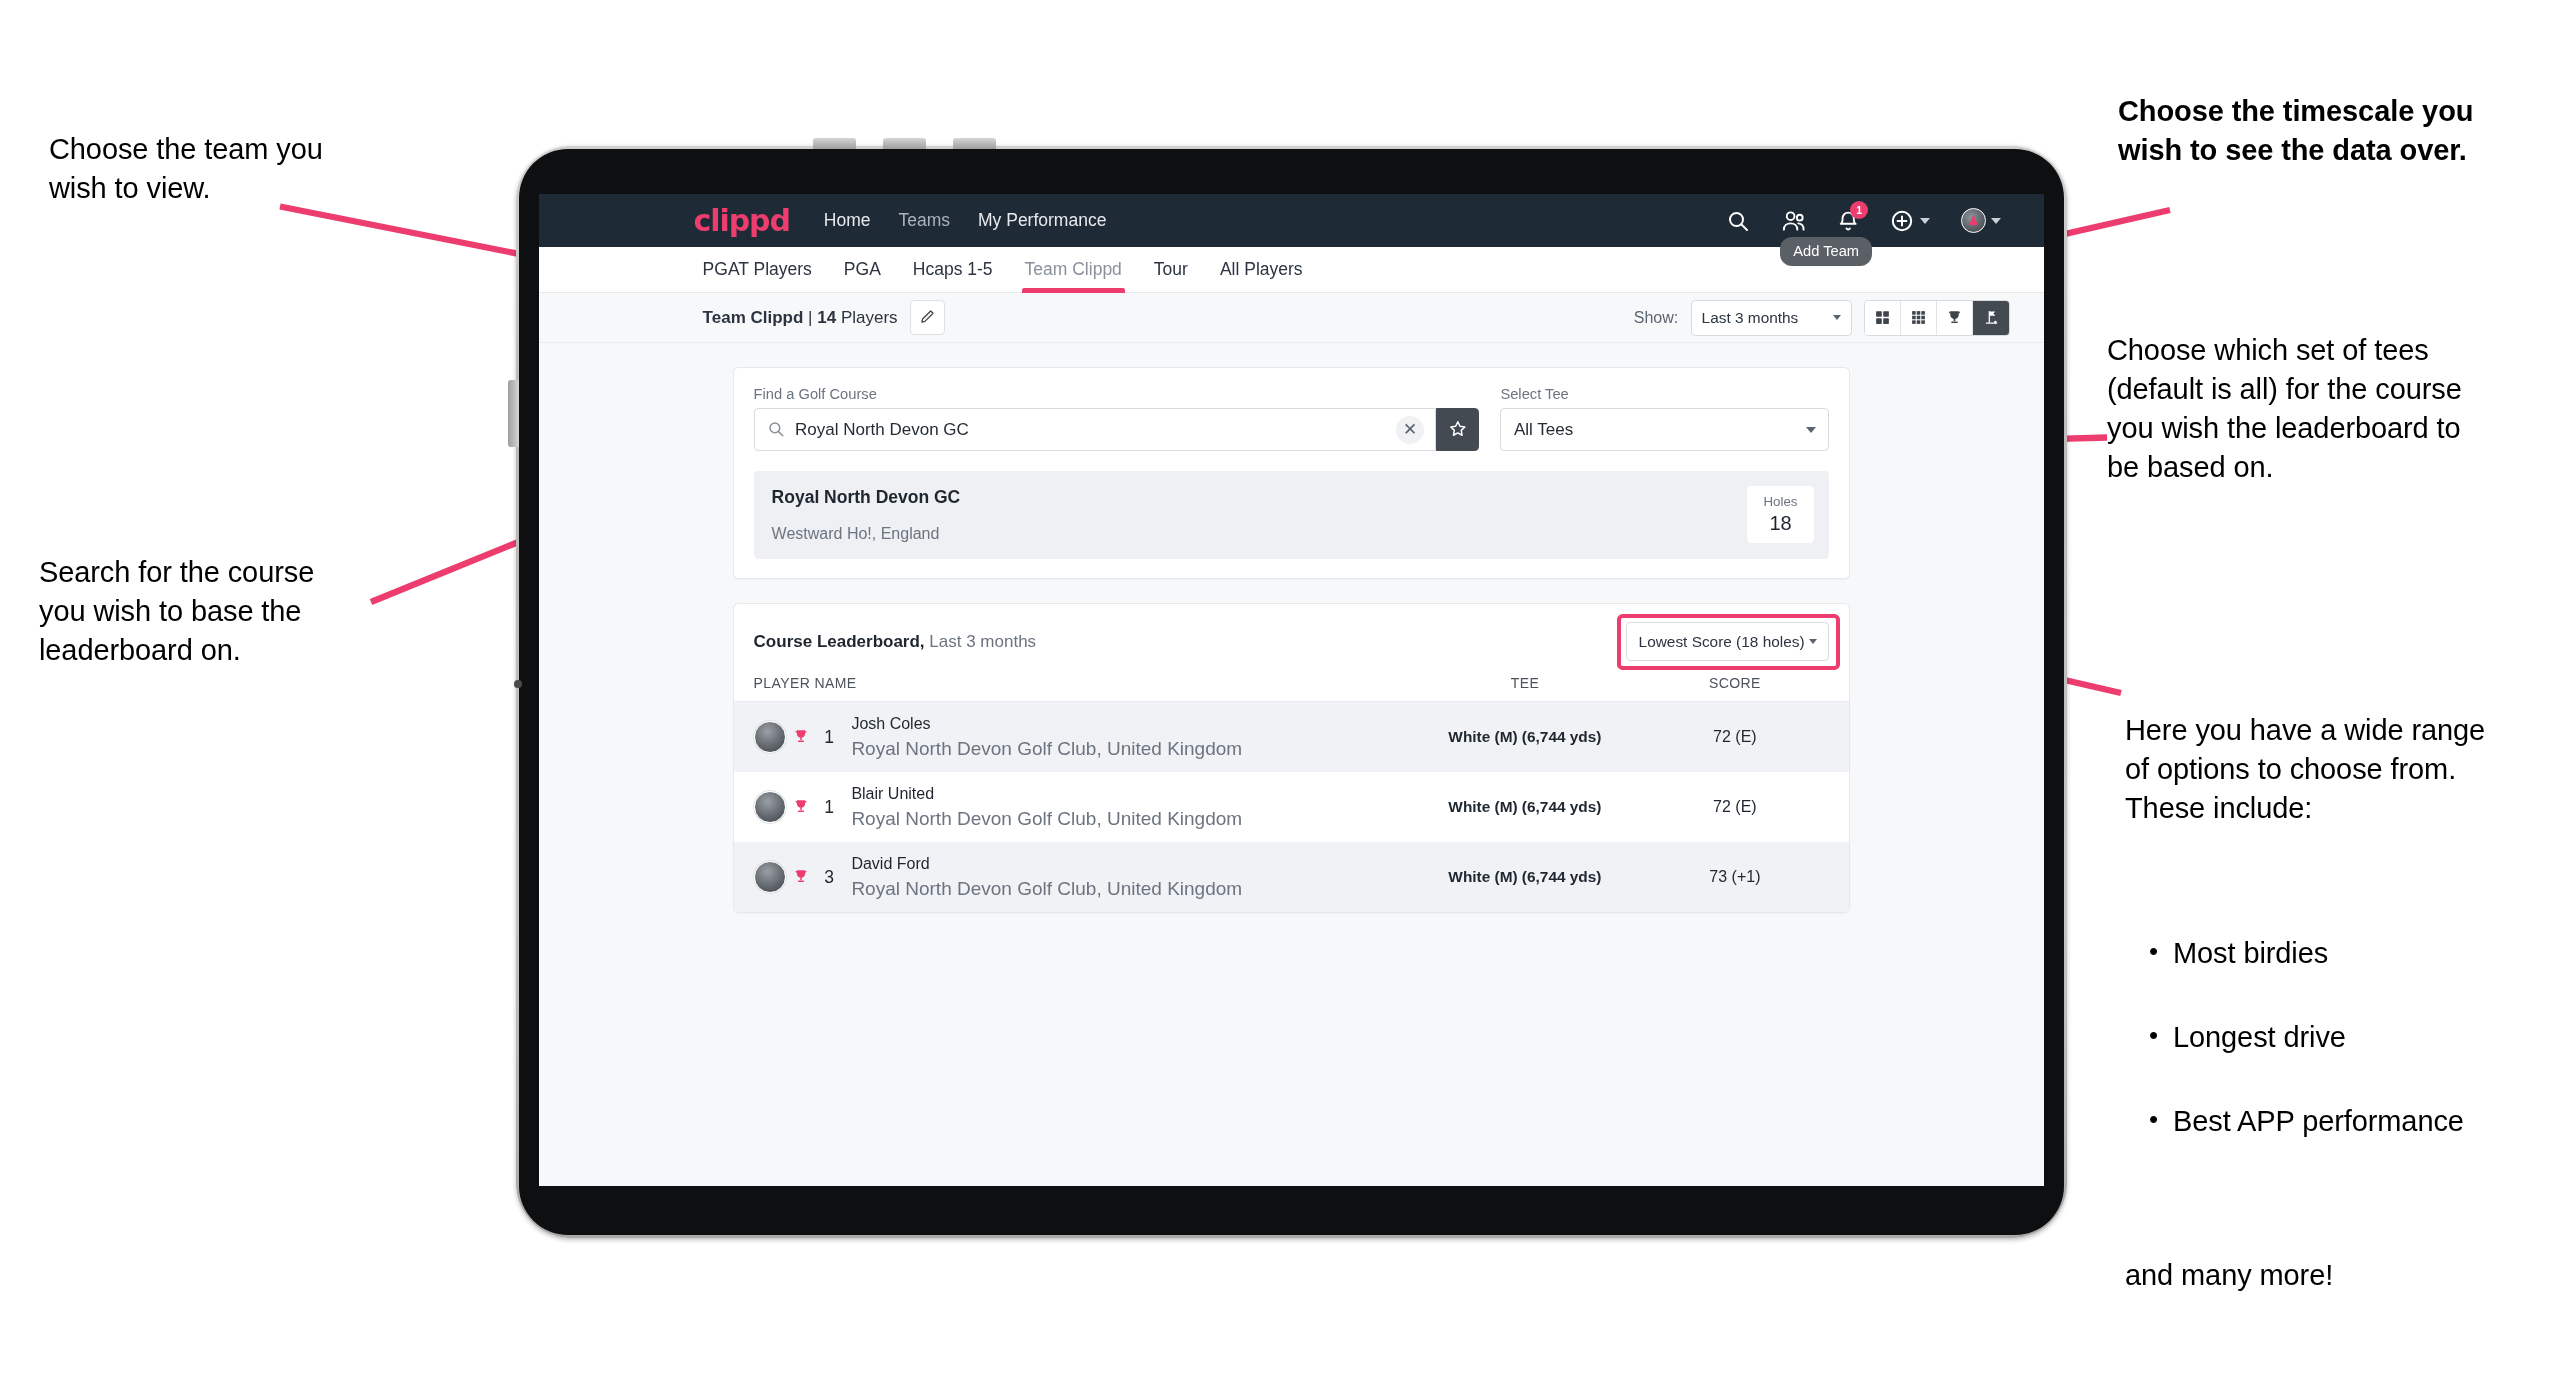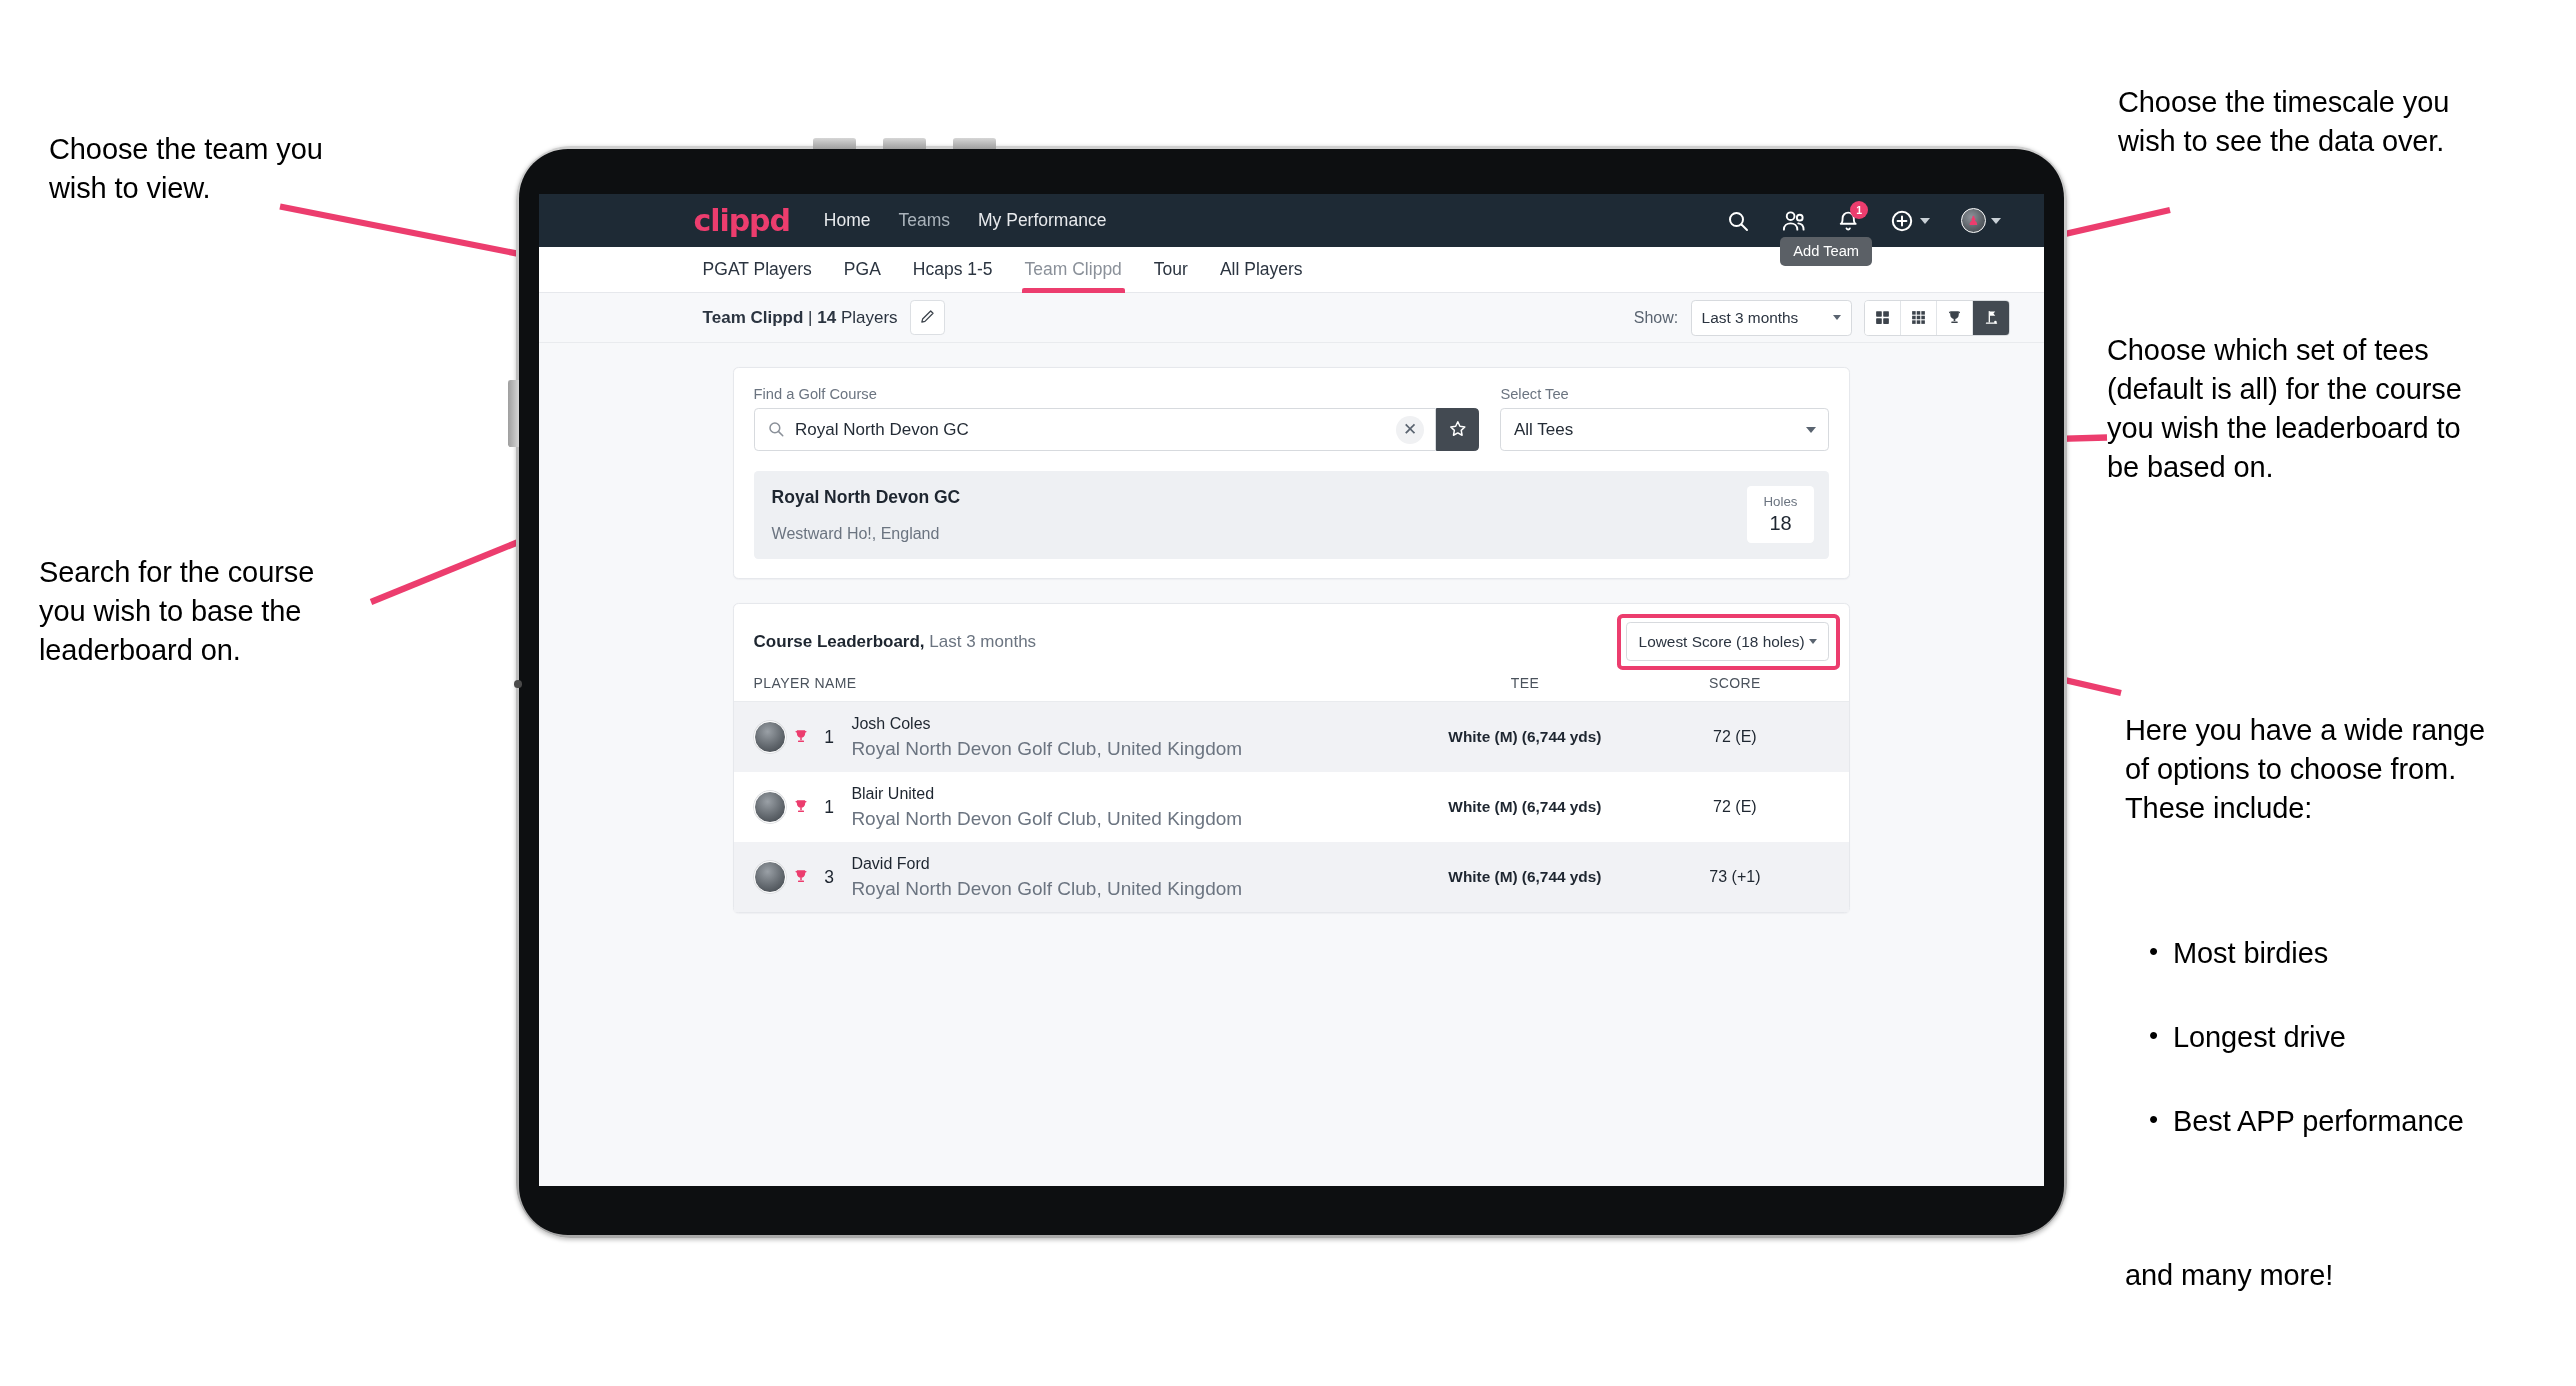--- a/index.html
+++ b/index.html
@@ -146,21 +146,21 @@
     display: flex; align-items: center; justify-content: center;
     color: #ec3d6e; font-size: 12.6px;
   }
   .tooltip {
     position: absolute;
     top: 43px; right: 172px;
     background: #5b6066;
     color: #fff;
     font-size: 14.7px;
     padding: 6.3px 13.3px;
-    border-radius: 5px;
+    border-radius: 12px;
     white-space: nowrap;
     z-index: 5;
   }
 
   
   .tabsbar {
     height: 46px;
     background: #ffffff;
     display: flex;
     align-items: center;
@@ -420,21 +420,21 @@
   <path d="M3030,990 L2640,900" stroke="#ec3d6e" stroke-width="9" fill="none" marker-end="url(#ah)"></path>
 </svg>
 
 <div class="anno" style="left:49px; top:130px; width:434px;">Choose the team you
 wish to view.</div>
 
 <div class="anno" style="left:39px; top:553px; width:406px;">Search for the course
 you wish to base the
 leaderboard on.</div>
 
-<div class="anno" style="left:2118px; top:83px; width:427px;">Choose the timescale you
+<div class="anno" style="left:2118px; top:92px; width:427px;font-weight:bold;">Choose the timescale you
 wish to see the data over.</div>
 
 <div class="anno" style="left:2107px; top:331px; width:462px;">Choose which set of tees
 (default is all) for the course
 you wish the leaderboard to
 be based on.</div>
 
 <div class="anno" style="left:2125px; top:672px; width:448px;">
   <div>Here you have a wide range
 of options to choose from.

